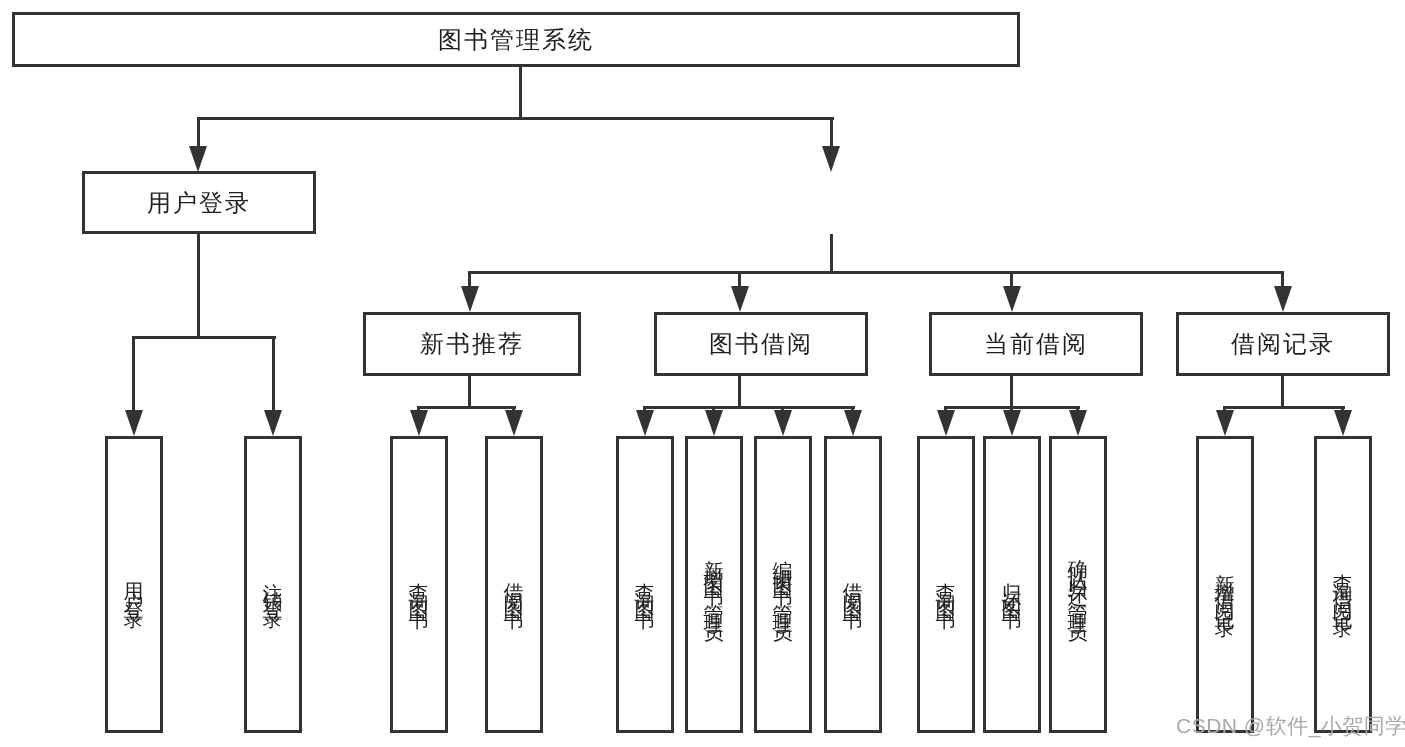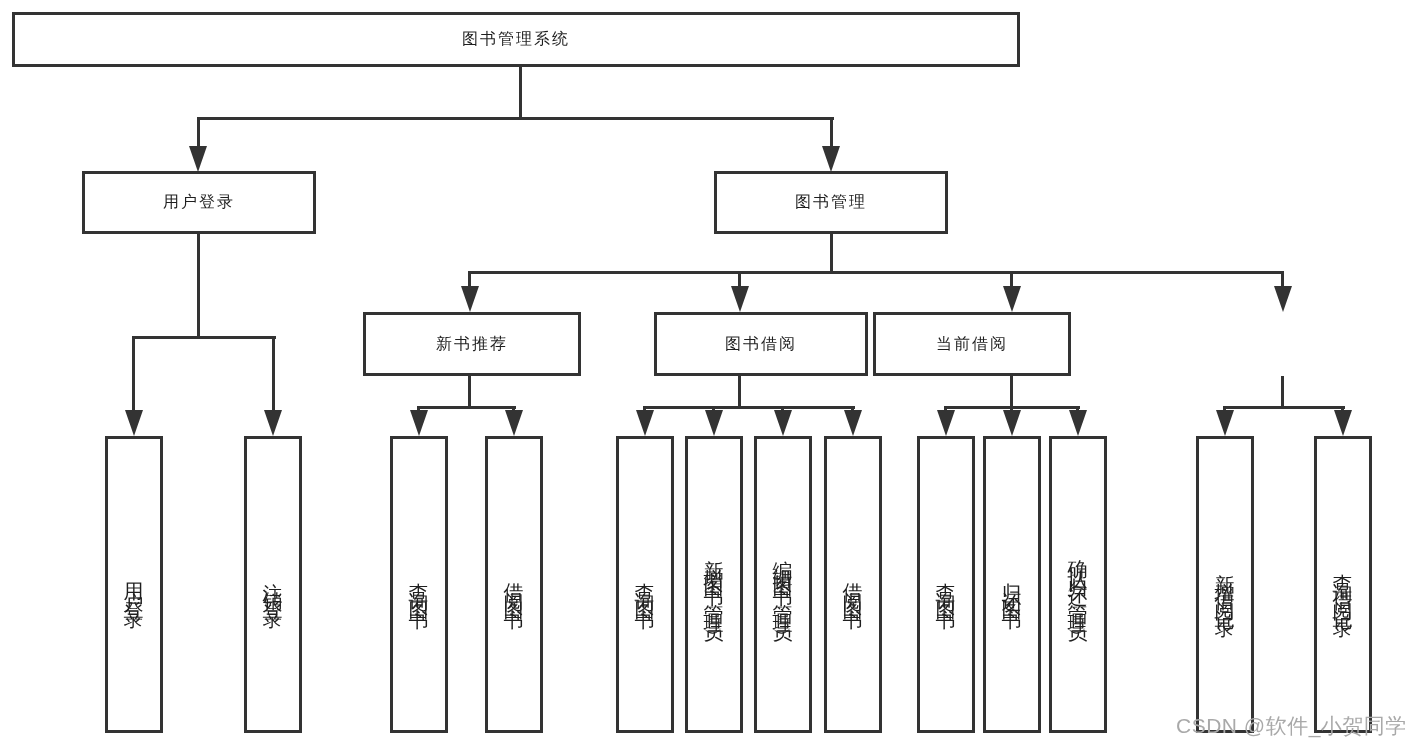--- a/index.html
+++ b/index.html
@@ -13,21 +13,21 @@
     position:relative;width:1405px;height:747px;background:var(--bg);
     font-family:"Liberation Sans","DejaVu Sans",sans-serif;
     overflow:hidden;
   }
   .node{
     position:absolute;box-sizing:border-box;
     border:3px solid var(--line);background:#fff;
     display:flex;align-items:center;justify-content:center;
     color:var(--text);
   }
-  .node.h span{font-size:16px;letter-spacing:2px;white-space:nowrap;}
+  .node.h span{font-size:24px;letter-spacing:2px;white-space:nowrap;}
   .node.v span{
     writing-mode:vertical-rl;text-orientation:mixed;
     font-size:20px;letter-spacing:9px;line-height:1.2;white-space:nowrap;
   }
   .vline{position:absolute;width:3px;background:var(--line);}
   .hline{position:absolute;height:3px;background:var(--line);}
   .arrow{
     position:absolute;width:0;height:0;
     border-left:9px solid transparent;border-right:9px solid transparent;
     border-top:26px solid var(--line);
@@ -102,32 +102,32 @@
   <div class="vline" style="left:1341px;top:406px;height:6px"></div>
   <div class="arrow" style="left:1334px;top:410px"></div>
 
   <div class="node h" style="left:12px;top:12px;width:1008px;height:55px">
     <span>图书管理系统</span>
   </div>
 
   <div class="node h" style="left:82px;top:171px;width:234px;height:63px">
     <span>用户登录</span>
   </div>
-  <div class="node h" style="left:714px;top:171px;width:234px;height:63px">
-    <span>图书管理</span>
-  </div>
 
   <div class="node h" style="left:363px;top:312px;width:218px;height:64px">
     <span>新书推荐</span>
   </div>
   <div class="node h" style="left:654px;top:312px;width:214px;height:64px">
     <span>图书借阅</span>
   </div>
-  <div class="node h" style="left:873px;top:312px;width:198px;height:64px">
+  <div class="node h" style="left:929px;top:312px;width:214px;height:64px">
     <span>当前借阅</span>
+  </div>
+  <div class="node h" style="left:1176px;top:312px;width:214px;height:64px">
+    <span>借阅记录</span>
   </div>
 
   <div class="node v" style="left:105px;top:436px;width:58px;height:297px">
     <span>用户登录</span>
   </div>
   <div class="node v" style="left:244px;top:436px;width:58px;height:297px">
     <span>注销登录</span>
   </div>
 
   <div class="node v" style="left:390px;top:436px;width:58px;height:297px">

